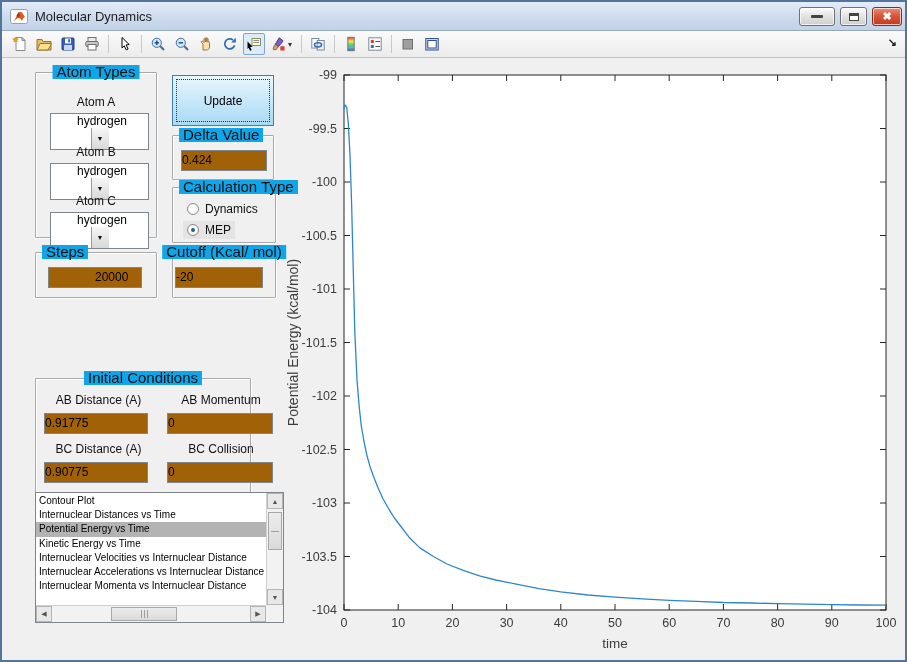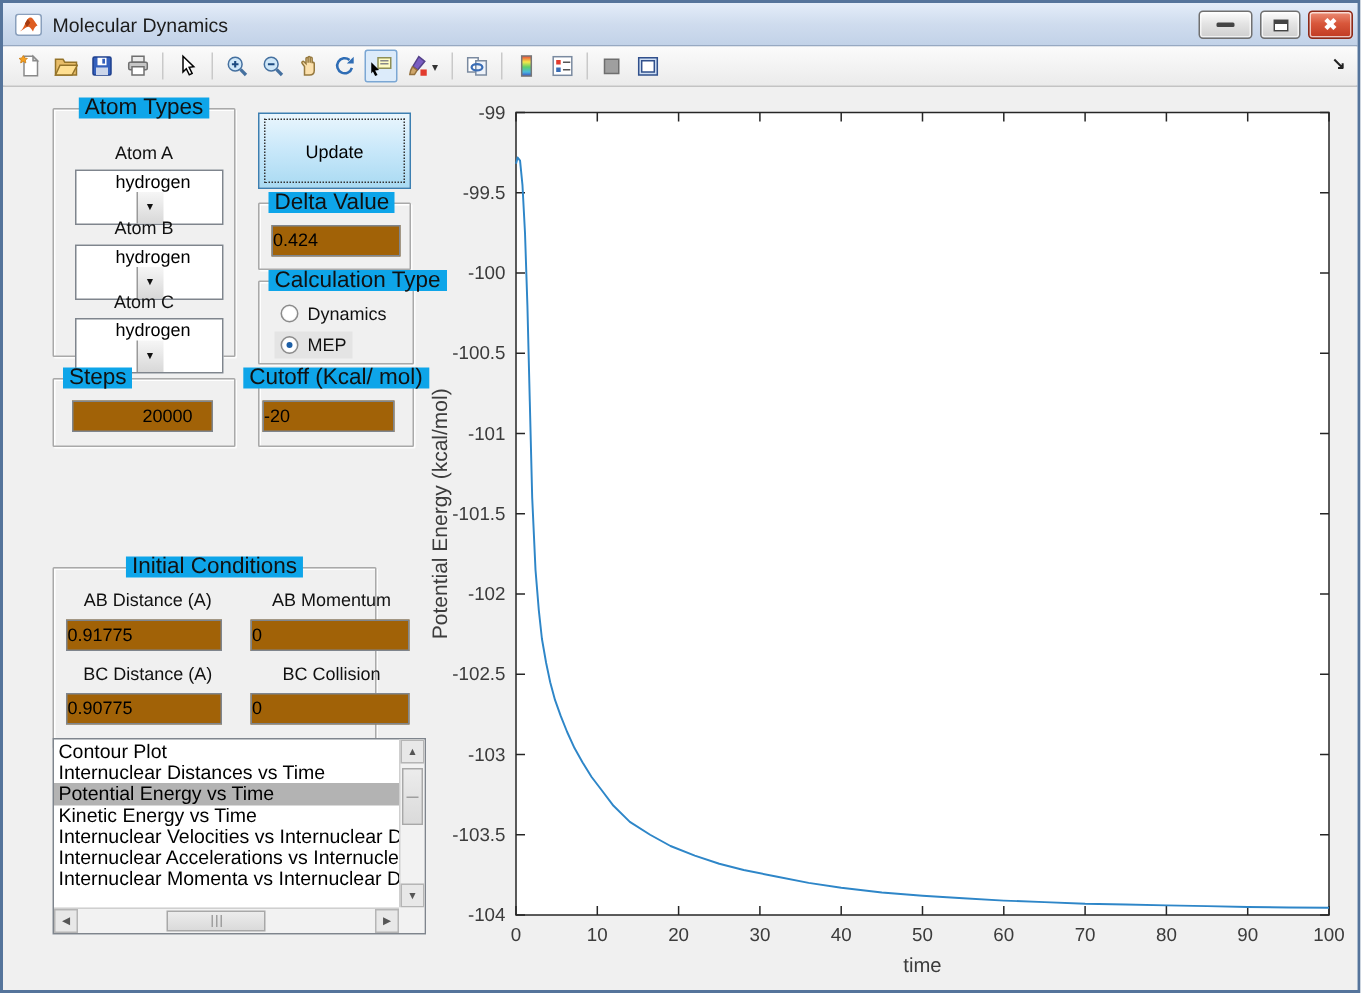--- a/index.html
+++ b/index.html
@@ -78,21 +78,21 @@
   .sl-btn { position:absolute; top:0; width:20px; height:20px; background:#e9e9e9;
     border:1px solid #9a9a9a; display:flex; align-items:center; justify-content:center;
     font-size:8px; color:#333; }
   .sl-thumb { position:absolute; left:20px; top:0; width:183px; height:20px;
     background:linear-gradient(#f2f2f2,#e2e2e2); border:1px solid #9a9a9a; }
 
   
   .listbox { position:absolute; left:33px; top:434px; width:249px; height:131px;
     background:#fff; border:1px solid #7f858d; z-index:2; overflow:hidden; }
   .lb-items { position:absolute; left:0; top:1px; right:17px; bottom:17px; overflow:hidden; }
-  .lb-item { font-size:13px; line-height:14.2px; white-space:nowrap; padding-left:3px; color:#000; }
+  .lb-item { font-size:10px; line-height:14.2px; white-space:nowrap; padding-left:3px; color:#000; }
   .lb-item.selected { background:#b3b3b3; }
   .sb { position:absolute; background:#f2f2f2; }
   .sb-v { right:0; top:0; width:17px; bottom:17px; border-left:1px solid #cfcfcf; }
   .sb-h { left:0; bottom:0; height:17px; right:17px; border-top:1px solid #cfcfcf; }
   .sb-btn { position:absolute; width:16px; height:16px; background:#e8e8e8; border:1px solid #b5b5b5;
     display:flex; align-items:center; justify-content:center; font-size:7px; color:#555; }
   .sb-thumb { position:absolute; background:linear-gradient(#ececec,#dadada); border:1px solid #a8a8a8; }
   .grip { display:flex; gap:2px; align-items:center; justify-content:center; width:100%; height:100%; }
   .grip i { display:block; background:#9f9f9f; }
   .grip.v i { width:8px; height:1px; }

